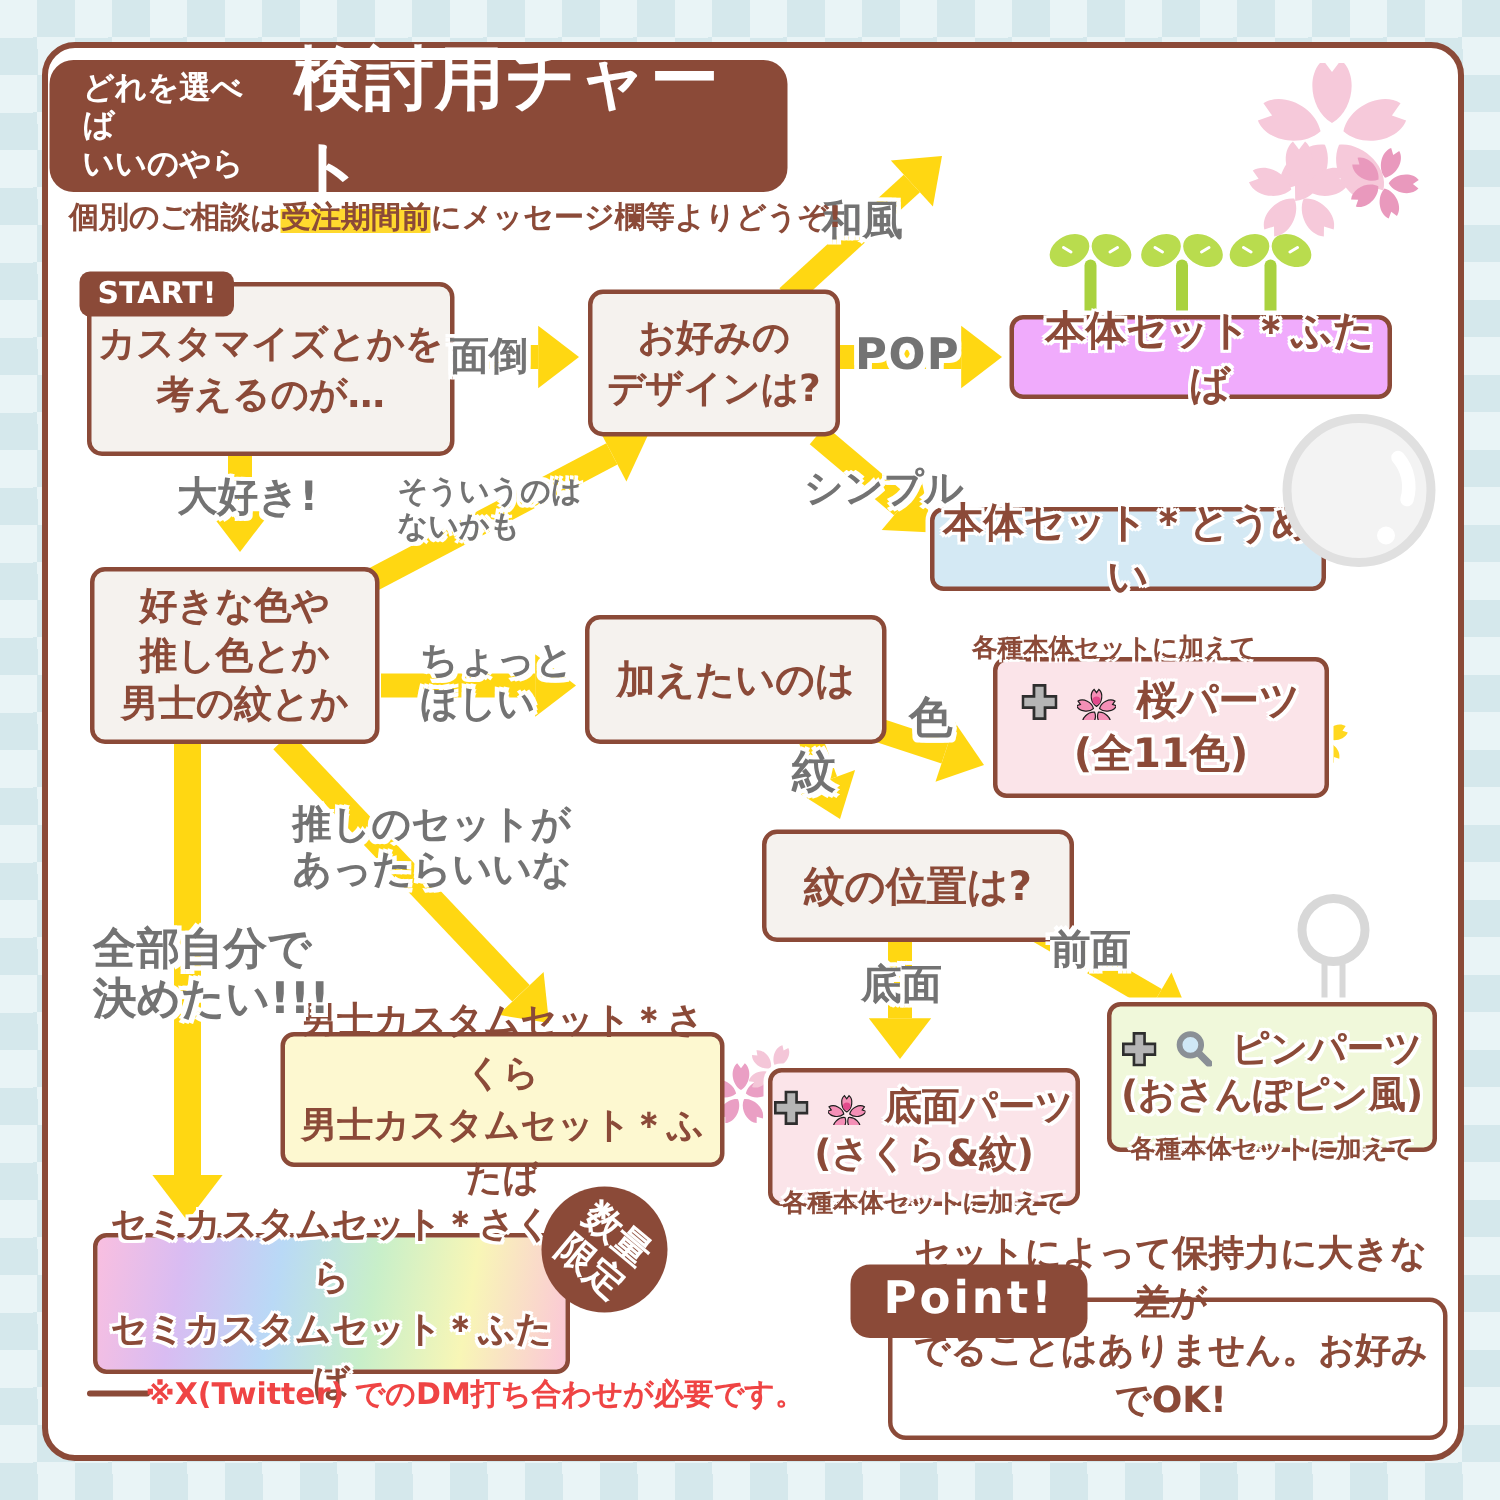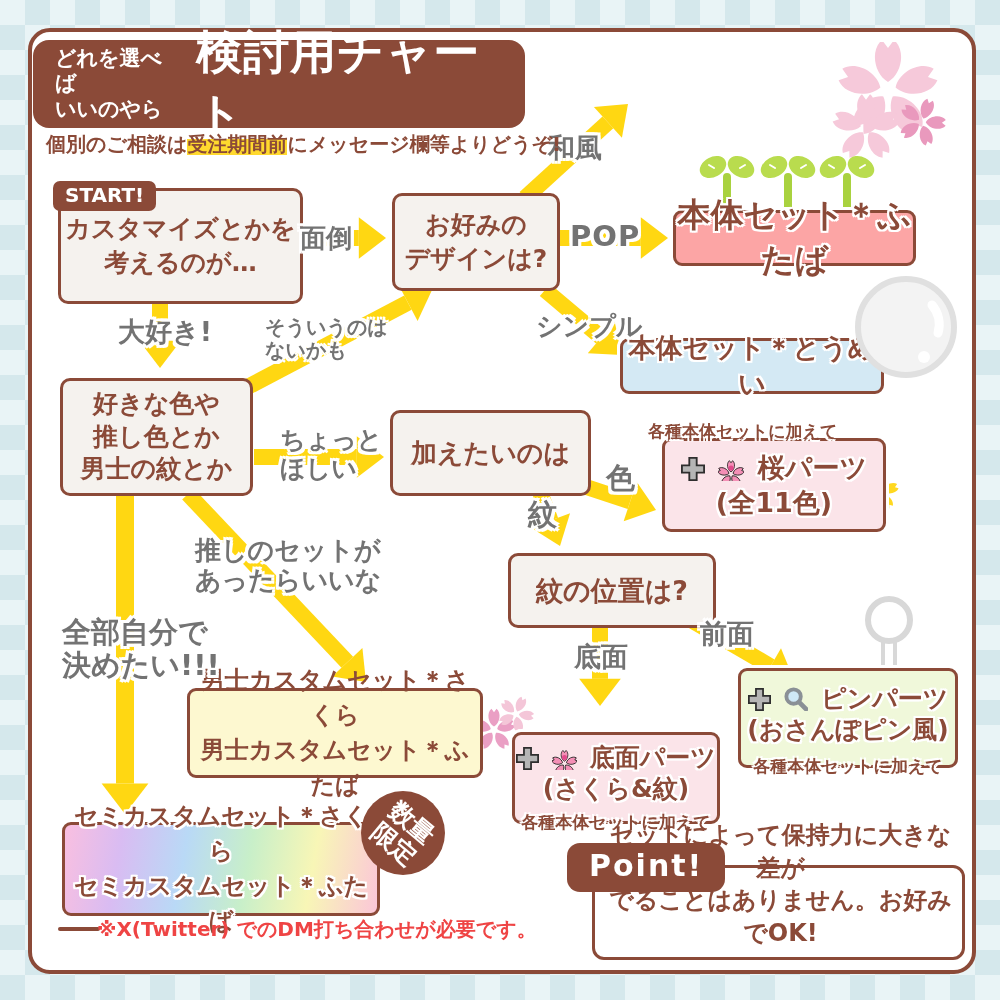--- a/index.html
+++ b/index.html
@@ -46,24 +46,24 @@
     padding:2px 12px 4px;border-radius:7px;z-index:6;
   }
   .icon-inline{display:inline-block;vertical-align:-4px;margin-right:4px;}
   
   #box-customize{left:58px;top:188px;width:239px;height:110px;font-size:25px;line-height:1.35;}
   #box-design{left:392px;top:193px;width:162px;height:92px;font-size:25px;line-height:1.35;}
   #box-favorite{left:60px;top:378px;width:187px;height:112px;font-size:25px;line-height:1.3;}
   #box-add{left:390px;top:410px;width:195px;height:80px;font-size:26px;}
   #box-monpos{left:508px;top:553px;width:202px;height:69px;font-size:27px;}
   #box-sakura{left:623px;top:67px;width:242px;height:55px;background:#f9d7dc;font-size:27px;}
-  #box-futaba{left:673px;top:210px;width:237px;height:50px;background:#fca5a5;font-size:33px;}
+  #box-futaba{left:673px;top:210px;width:237px;height:50px;background:#f0abfc;font-size:27px;padding-left:12px;}
   #box-toumei{left:620px;top:338px;width:258px;height:50px;background:#d4e9f4;font-size:27px;}
   #box-sakuraparts{left:662px;top:438px;width:218px;height:88px;background:#fbe4e9;font-size:27px;line-height:1.3;}
-  #box-bottomparts{left:512px;top:712px;width:208px;height:92px;background:#fbe4e9;font-size:25px;line-height:1.25;padding-bottom:10px;box-sizing:border-box;margin-top:20px;}
+  #box-bottomparts{left:512px;top:712px;width:208px;height:92px;background:#fbe4e9;font-size:25px;line-height:1.25;padding-bottom:10px;box-sizing:border-box;}
   #box-pinparts{left:738px;top:668px;width:220px;height:100px;background:#f0f8da;font-size:25px;line-height:1.25;padding-bottom:8px;box-sizing:border-box;}
   #box-custom{left:187px;top:688px;width:290px;height:84px;background:#fdf8d0;font-size:24px;line-height:1.45;}
   #box-semicustom{left:62px;top:822px;width:312px;height:88px;font-size:24px;line-height:1.45;
     background:linear-gradient(100deg,#f9bfe0,#d9bcf2 18%,#b9d9f6 38%,#c8efc9 58%,#f8f6b6 78%,#fbc6d8);}
   .note-bottom{position:absolute;bottom:-12px;left:50%;transform:translateX(-50%);}
   .note-top{left:648px;top:420px;}
   
   #badge-qty{
     left:361px;top:791px;width:84px;height:84px;background:#8b4a38;border-radius:50%;z-index:6;
     display:flex;align-items:center;justify-content:center;

